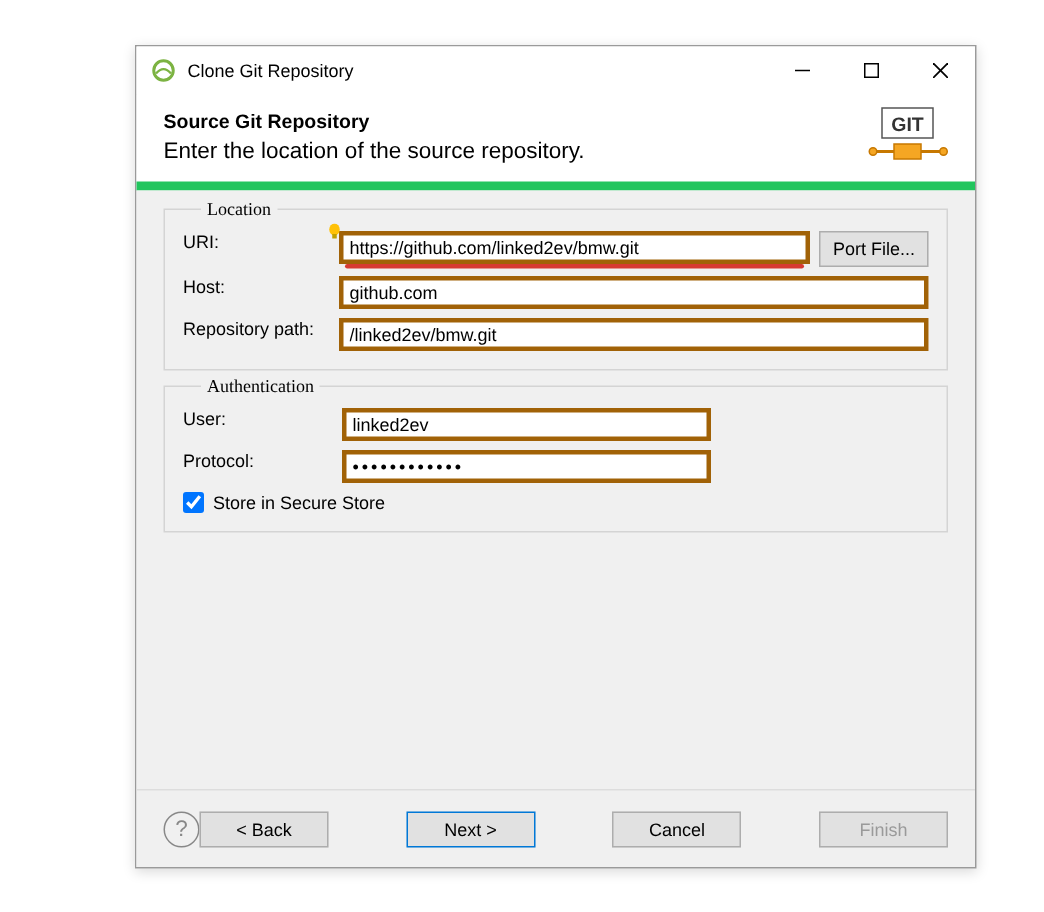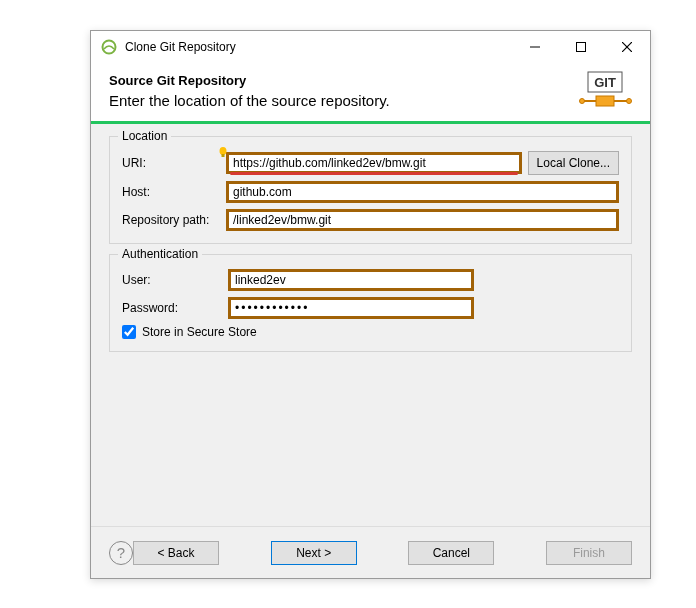--- a/index.html
+++ b/index.html
@@ -36,21 +36,21 @@
       width: 46px; height: 32px;
       display: flex; align-items: center; justify-content: center;
       cursor: pointer;
     }
     .header {
       padding: 10px 18px 10px 18px;
       display: flex;
       align-items: flex-start;
       justify-content: space-between;
       background: #fff;
-      border-bottom: 3px solid #22c55e;
+      border-bottom: 6px solid #22c55e;
     }
     .header-text h2 { font-size: 13px; font-weight: bold; margin-bottom: 4px; }
     .header-text p { font-size: 15px; color: #000; }
     .header-icon {
       width: 58px; height: 40px;
       display: flex; align-items: center; justify-content: center;
       margin-top: -2px;
     }
     .content {
       flex: 1;
@@ -60,28 +60,28 @@
     }
     fieldset {
       border: 1px solid #d4d4d4;
       background: #f0f0f0;
       margin-bottom: 10px;
       padding: 14px 12px 12px 12px;
       position: relative;
     }
     legend {
       position: absolute;
-      top: -8px; left: 8px;
+      top: -8px; left: 24px;
       padding: 0 4px;
       background: #f0f0f0;
       font-size: 12px;
+      font-family: Liberation Serif, serif;
     }
     .row {
       display: flex;
-      align-items: center;
       margin-bottom: 6px;
       gap: 6px;
     }
     .row:last-child { margin-bottom: 0; }
     .lbl { width: 98px; font-size: 12px; }
     .lbl-wide { width: 100px; }
     input[type="text"], input[type="password"] {
       height: 22px;
       border: 3px solid #a16207;
       padding: 2px 4px;
@@ -215,41 +215,41 @@
         <div class="uri-wrap">
           <span class="bulb">
             <svg width="10" height="12">
                 <ellipse cx="5" cy="4" rx="3.5" ry="4" fill="#ffc107"></ellipse>
                 <rect x="3.5" y="7" width="3" height="3" fill="#bfa000"></rect>
               </svg>
           </span>
           <input type="text" class="inp-uri" value="https://github.com/linked2ev/bmw.git" style="">
           <div class="underline"></div>
         </div>
-        <button class="btn">Local Clone...</button>
+        <button class="btn">Port File...</button>
       </div>
       <div class="row">
         <span class="lbl">Host:</span>
         <input type="text" class="inp-full" value="github.com" style="">
       </div>
       <div class="row">
         <span class="lbl">Repository path:</span>
         <input type="text" class="inp-full" value="/linked2ev/bmw.git" style="">
       </div>
     </fieldset>
 
 
     <fieldset>
       <legend>Authentication</legend>
       <div class="row">
         <span class="lbl lbl-wide">User:</span>
         <input type="text" class="auth-input" value="linked2ev" style="">
       </div>
       <div class="row">
-        <span class="lbl lbl-wide">Password:</span>
+        <span class="lbl lbl-wide">Protocol:</span>
         <input type="password" class="auth-input pw-dots" value="************" style="">
       </div>
       <div class="chk-row">
         <input type="checkbox" checked="" style="">
         <span>Store in Secure Store</span>
       </div>
     </fieldset>
 
   </div>
 

